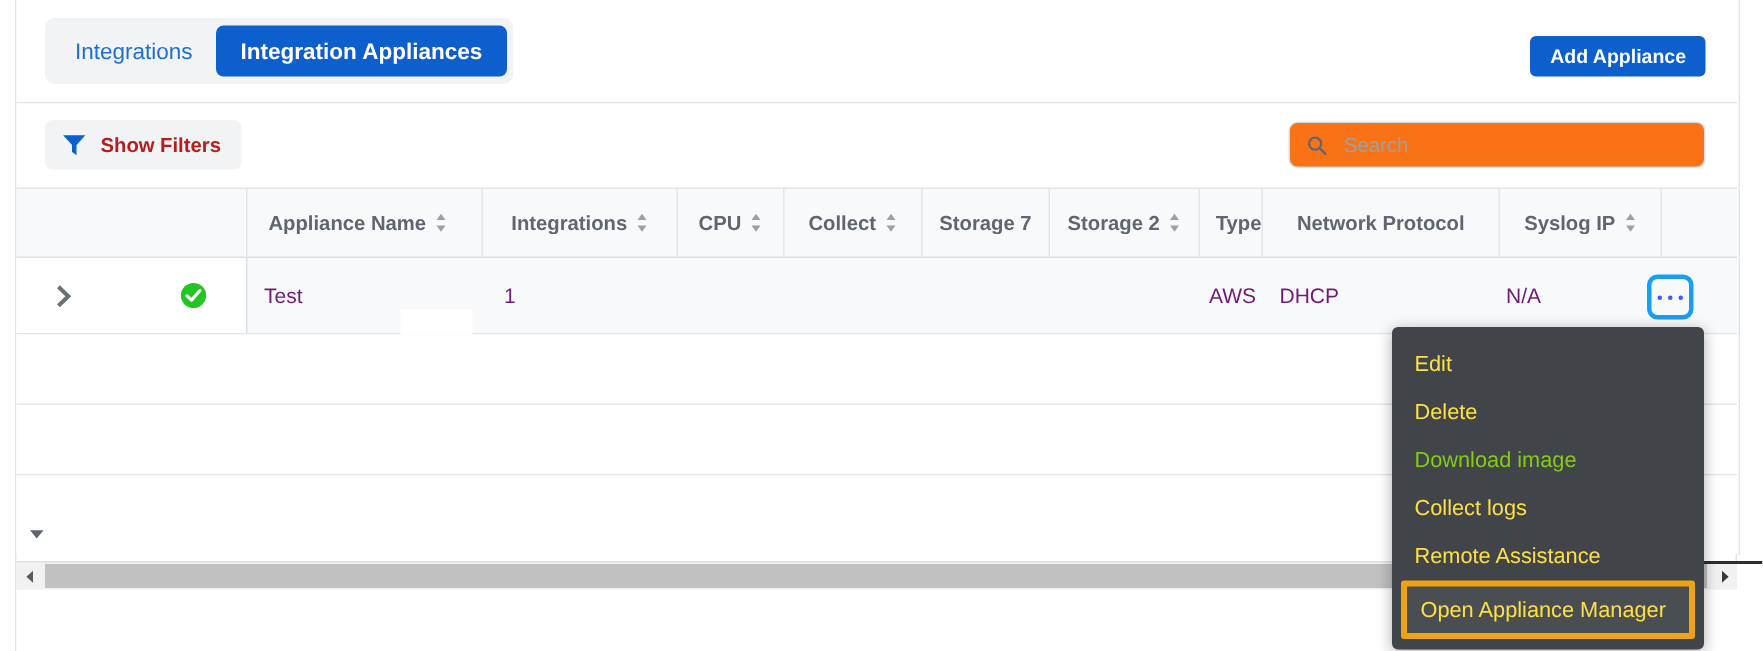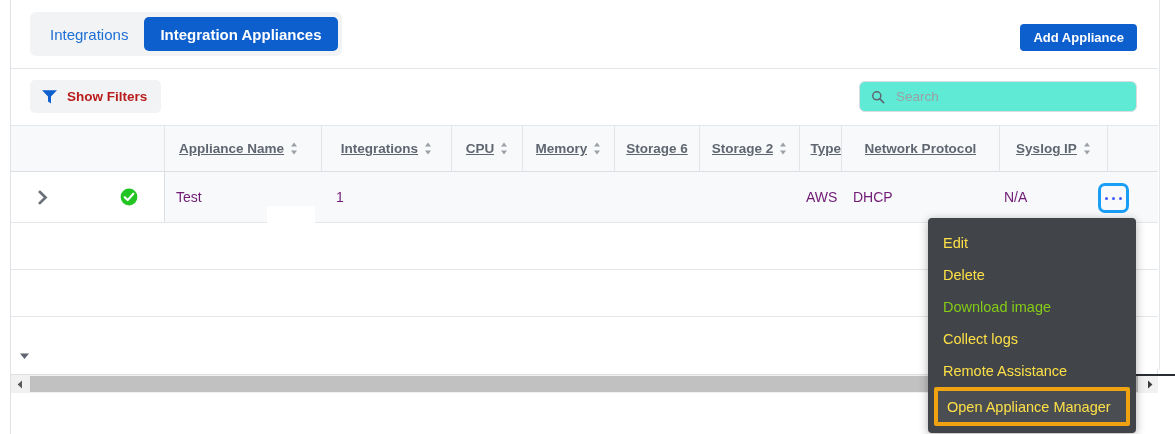--- a/index.html
+++ b/index.html
@@ -55,21 +55,21 @@
   .showfilters{
     position:absolute;left:19px;top:11px;height:33px;
     display:flex;align-items:center;gap:9px;padding:0 14px 0 11px;
     background:#f1f3f5;border-radius:5px;cursor:pointer;
   }
   .showfilters .label{font-size:13.5px;font-weight:bold;color:#b91c1c;white-space:nowrap;}
   .funnel{width:17px;height:17px;display:block;}
 
   .searchbox{
     position:absolute;right:21px;top:12px;width:278px;height:31px;
-    border:1px solid #d9dde2;border-radius:6px;background:#5eead4;
+    border:1px solid #d9dde2;border-radius:6px;background:#f97316;
     display:flex;align-items:center;box-sizing:border-box;
   }
   .searchbox .mag{margin-left:11px;width:14px;height:14px;flex:none;}
   .searchbox input{
     border:0;outline:0;background:transparent;flex:1;
     font-family:inherit;font-size:13.5px;color:#3c4043;
     margin-left:11px;margin-right:8px;padding:0;height:100%;
   }
   .searchbox input::placeholder{color:#9aa0a6;}
 
@@ -79,21 +79,21 @@
     background:#f8f9fa;border-top:1px solid #e2e5e9;border-bottom:1px solid #dcdfe3;
     box-sizing:border-box;display:flex;align-items:stretch;
   }
   .th{
     display:flex;align-items:center;justify-content:center;gap:6px;
     font-size:13.5px;font-weight:bold;color:#5f6671;
     border-right:1px solid #e2e5e9;box-sizing:border-box;
     overflow:hidden;white-space:nowrap;flex:none;
   }
   .th.noborder{border-right:0;}
-  .th .lbl{overflow:hidden;text-overflow:clip;text-decoration:underline;}
+  .th .lbl{overflow:hidden;text-overflow:clip;}
   .sorticon{width:8px;height:13px;flex:none;display:block;}
 
   .tbody{position:absolute;left:11px;top:172px;width:1147px;height:197px;background:#fff;}
   .trow{
     position:absolute;left:0;width:1147px;
     border-bottom:1px solid #e4e7ea;box-sizing:border-box;
   }
   .trow.r0{top:0;height:51px;background:#f8f9fa;}
   .trow.r1{top:51px;height:47px;background:#fff;}
   .trow.r2{top:98px;height:47px;background:#fff;}
@@ -228,29 +228,29 @@
 
     <div class="th" style="width:71px">
       <span class="lbl">CPU</span>
       <svg class="sorticon" viewBox="0 0 8 13">
         <path d="M4 0.5 L7 4.6 H1 Z" fill="#9aa0a6"></path>
           <path d="M4 12.5 L7 8.4 H1 Z" fill="#9aa0a6"></path>
       </svg>
     </div>
 
     <div class="th" style="width:92px">
-      <span class="lbl">Memory</span>
+      <span class="lbl">Collect</span>
       <svg class="sorticon" viewBox="0 0 8 13">
         <path d="M4 0.5 L7 4.6 H1 Z" fill="#9aa0a6"></path>
           <path d="M4 12.5 L7 8.4 H1 Z" fill="#9aa0a6"></path>
       </svg>
     </div>
 
     <div class="th" style="width:85px">
-      <span class="lbl">Storage 6</span>
+      <span class="lbl">Storage 7</span>
     </div>
 
     <div class="th" style="width:100px">
       <span class="lbl">Storage 2</span>
       <svg class="sorticon" viewBox="0 0 8 13">
         <path d="M4 0.5 L7 4.6 H1 Z" fill="#9aa0a6"></path>
           <path d="M4 12.5 L7 8.4 H1 Z" fill="#9aa0a6"></path>
       </svg>
     </div>
 

